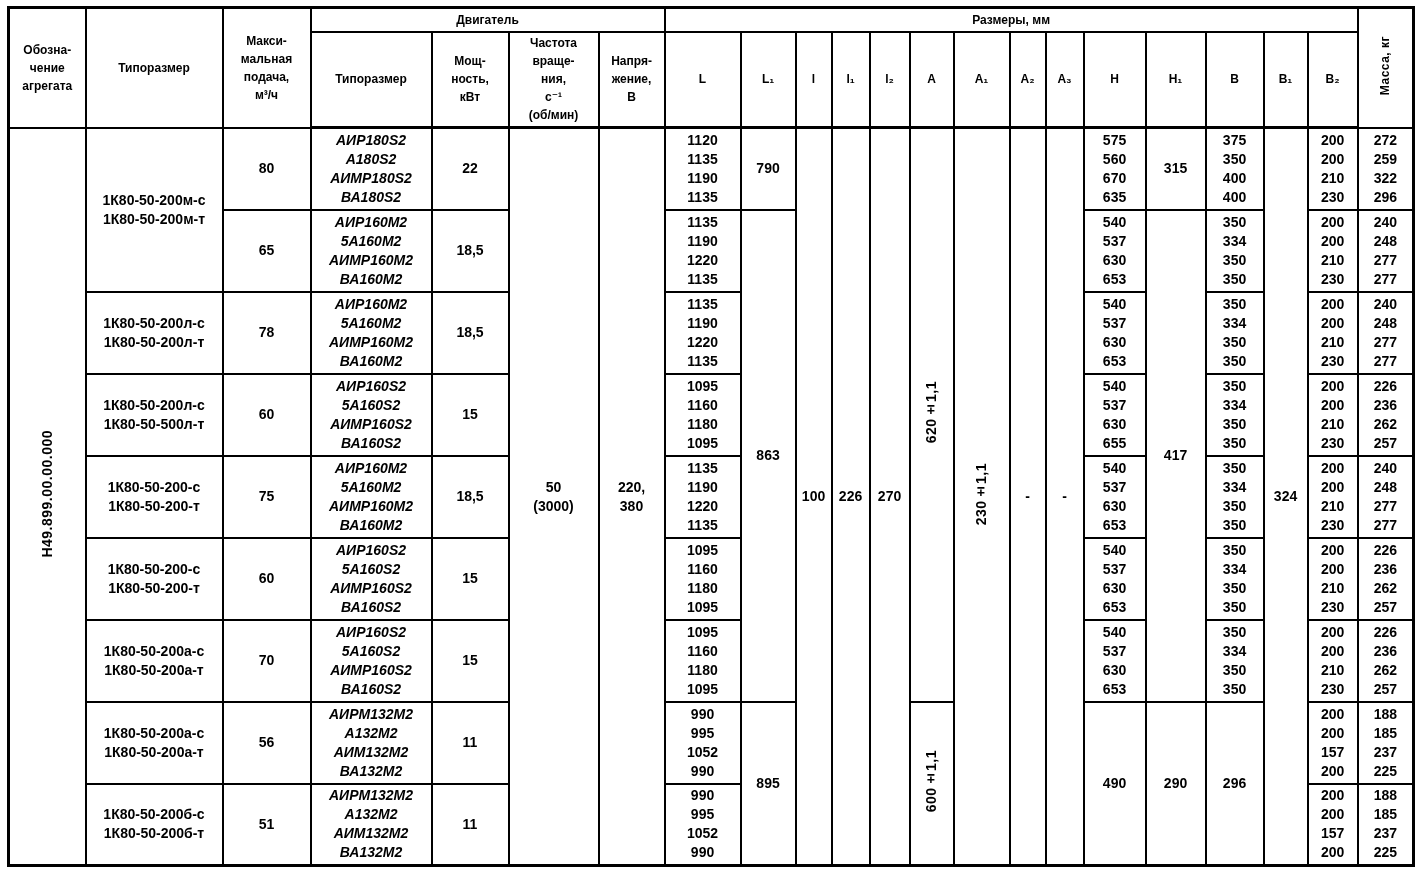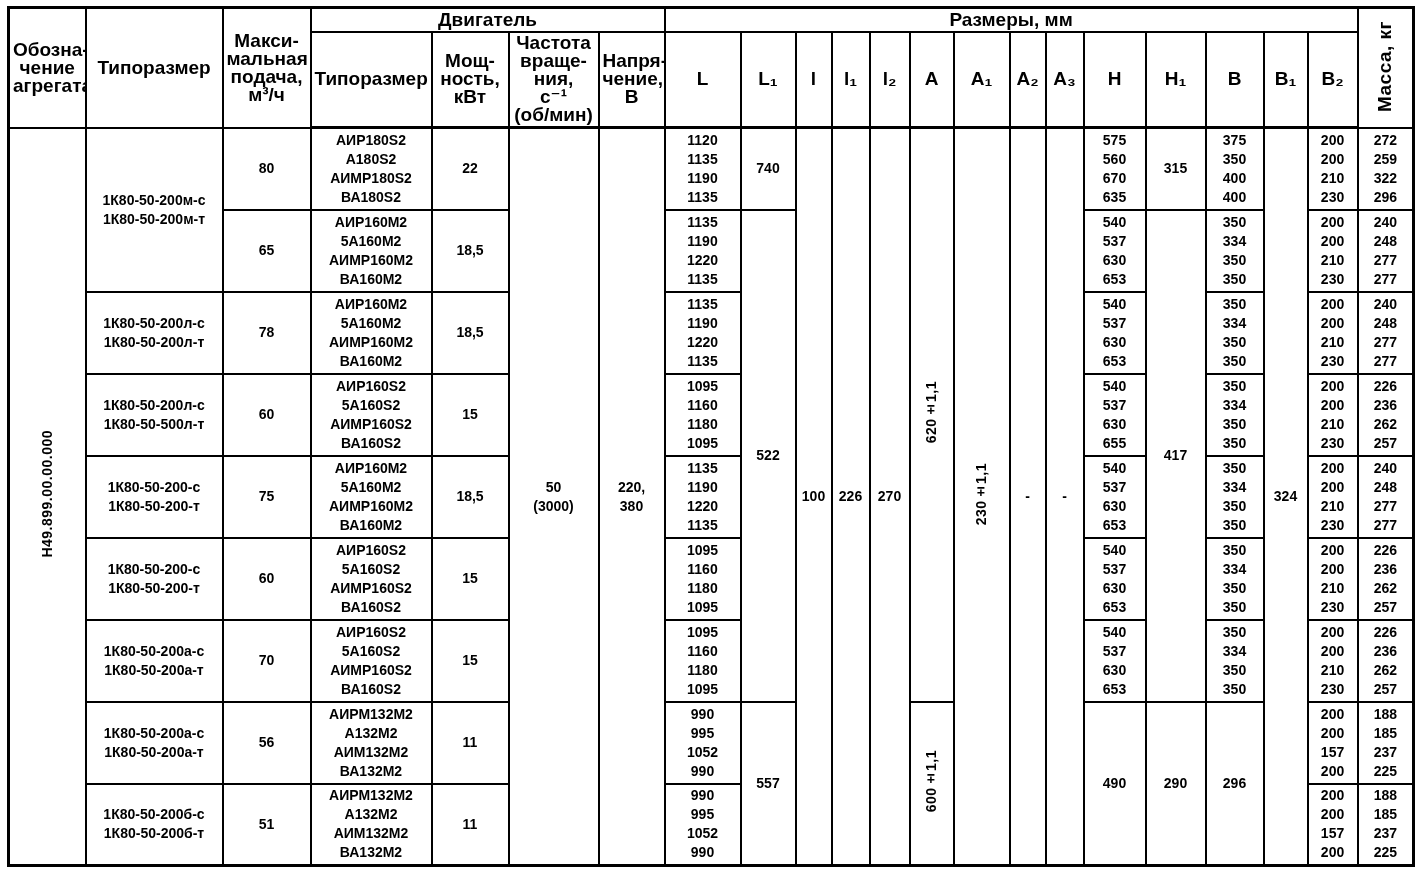--- a/index.html
+++ b/index.html
@@ -19,27 +19,27 @@
     padding:1px 3px;
     font-weight:bold;
     font-size:14px;
     line-height:19px;
     text-align:center;
     vertical-align:middle;
     white-space:pre-line;
     overflow:hidden;
     color:#000;
   }
-  .spec thead th{font-size:19px;line-height:18px;}
+  .spec thead th{font-size:12px;line-height:18px;}
   .spec thead tr.sub th{border-bottom-width:3px;}
   tr.grouphead{height:24px;}
   tr.sub{height:96px;}
   tbody tr{height:82px;}
   .al{text-align:left;padding-left:9px;}
-  .mot{text-align:left;padding-left:7px;}
+  .mot{text-align:left;padding-left:7px;font-style:italic;}
   
   .vt{
     writing-mode:vertical-rl;
     transform:rotate(180deg);
     display:inline-block;
     white-space:nowrap;
     letter-spacing:0.5px;
   }
 </style>
 </head>
@@ -89,21 +89,21 @@
       <th>Типоразмер</th>
       <th>Мощ-
 ность,
 кВт</th>
       <th>Частота
 враще-
 ния,
 с⁻¹
 (об/мин)</th>
       <th>Напря-
-чение,
+жение,
 В</th>
       <th>L</th>
       <th>L₁</th>
       <th>l</th>
       <th>l₁</th>
       <th>l₂</th>
       <th>A</th>
       <th>A₁</th>
       <th>A₂</th>
       <th>A₃</th>
@@ -126,21 +126,21 @@
 ВА180S2</td>
       <td>22</td>
       <td rowspan="9">50
 (3000)</td>
       <td rowspan="9">220,
 380</td>
       <td>1120
 1135
 1190
 1135</td>
-      <td>740</td>
+      <td>790</td>
       <td rowspan="9">100</td>
       <td rowspan="9">226</td>
       <td rowspan="9">270</td>
       <td rowspan="7"><span class="vt">620±1,1</span></td>
       <td rowspan="9"><span class="vt">230±1,1</span></td>
       <td rowspan="9">-</td>
       <td rowspan="9">-</td>
       <td>575
 560
 670
@@ -164,21 +164,21 @@
       <td>65</td>
       <td class="mot">АИР160М2
 5А160М2
 АИМР160М2
 ВА160М2</td>
       <td>18,5</td>
       <td>1135
 1190
 1220
 1135</td>
-      <td rowspan="6">522</td>
+      <td rowspan="6">863</td>
       <td>540
 537
 630
 653</td>
       <td rowspan="6">417</td>
       <td>350
 334
 350
 350</td>
       <td>200
@@ -346,21 +346,21 @@
       <td>56</td>
       <td class="mot">АИРМ132М2
 А132М2
 АИМ132М2
 ВА132М2</td>
       <td>11</td>
       <td>990
 995
 1052
 990</td>
-      <td rowspan="2">557</td>
+      <td rowspan="2">895</td>
       <td rowspan="2"><span class="vt">600±1,1</span></td>
       <td rowspan="2">490</td>
       <td rowspan="2">290</td>
       <td rowspan="2">296</td>
       <td>200
 200
 157
 200</td>
       <td>188
 185

